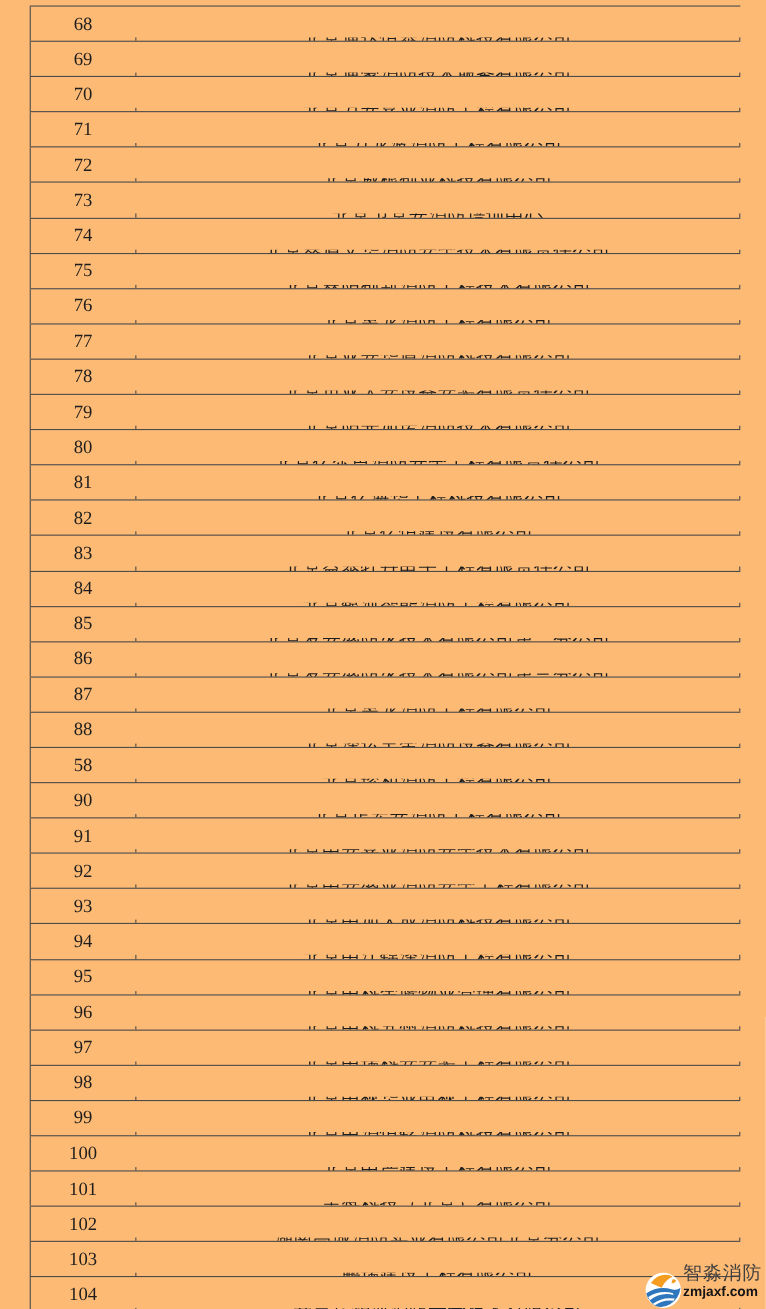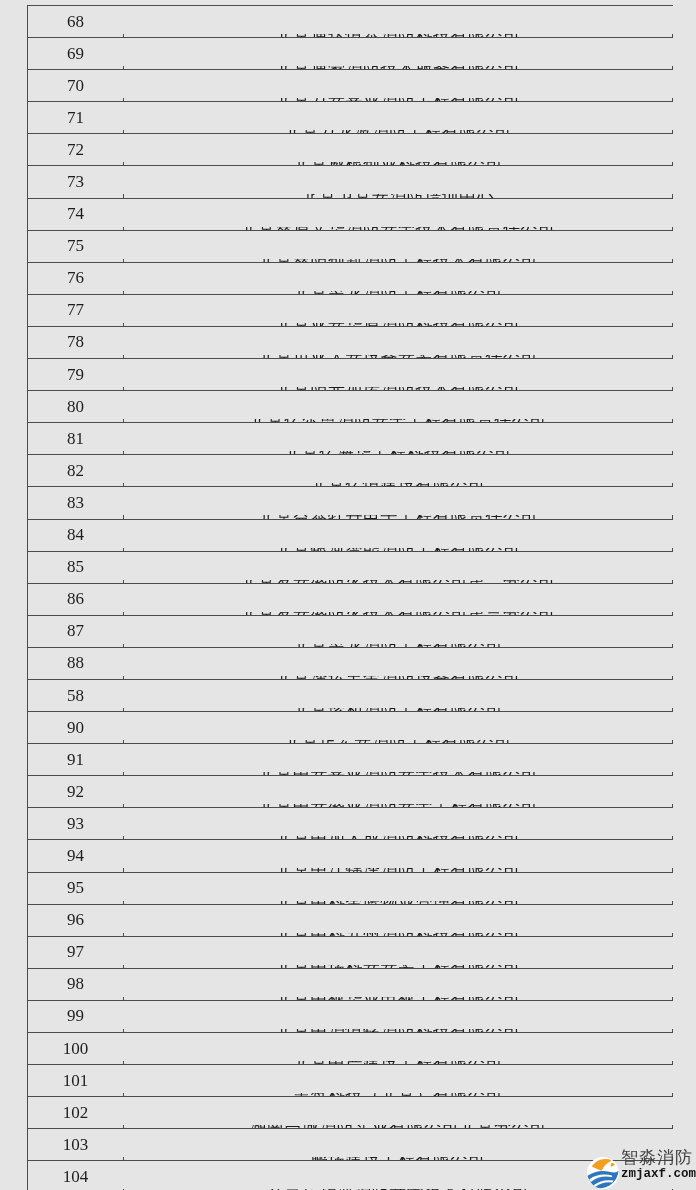--- a/index.html
+++ b/index.html
@@ -1,20 +1,20 @@
 <!DOCTYPE html>
 <html><head>
 <meta charset="utf-8">
 <style>
   html, body { margin: 0; padding: 0; }
   .page {
     position: relative;
     width: 696px;
     height: 1190px;
-    background: #e5e5e5;
+    background: #fdba74;
     overflow: hidden;
     font-family: "Liberation Serif", "DejaVu Serif", serif;
   }
   .tbl {
     position: absolute;
     left: 27px;
     top: 5px;
     width: 646px;
     border-top: 1px solid #4b4b4b;
   }
@@ -62,21 +62,20 @@
     color: #3f3f3f;
     letter-spacing: 1px;
     white-space: nowrap;
   }
   .wm-site {
     font-size: 12.5px;
     line-height: 14px;
     font-weight: bold;
     color: #141414;
     white-space: nowrap;
-    font-family: Liberation Mono, monospace;
   }
 </style>
 </head>
 <body>
 
 <div class="page">
 
   <div class="tbl">
 
       <div class="row">

